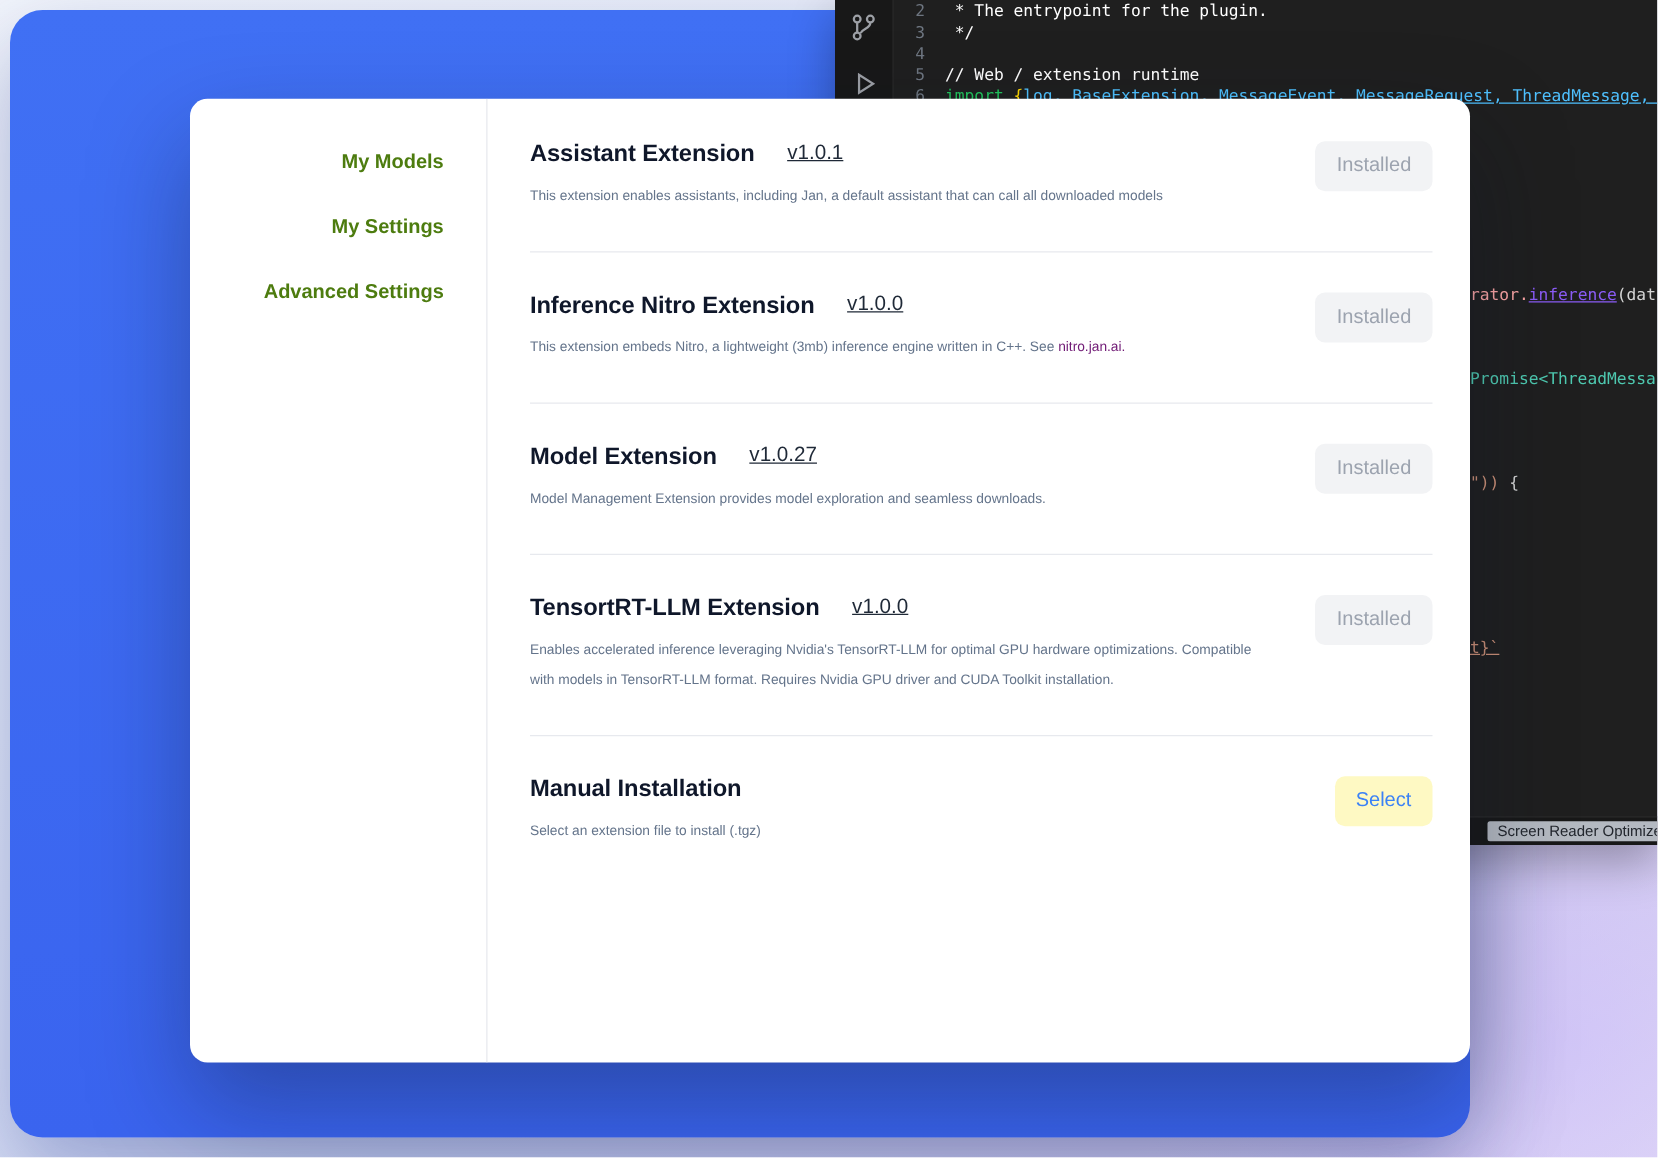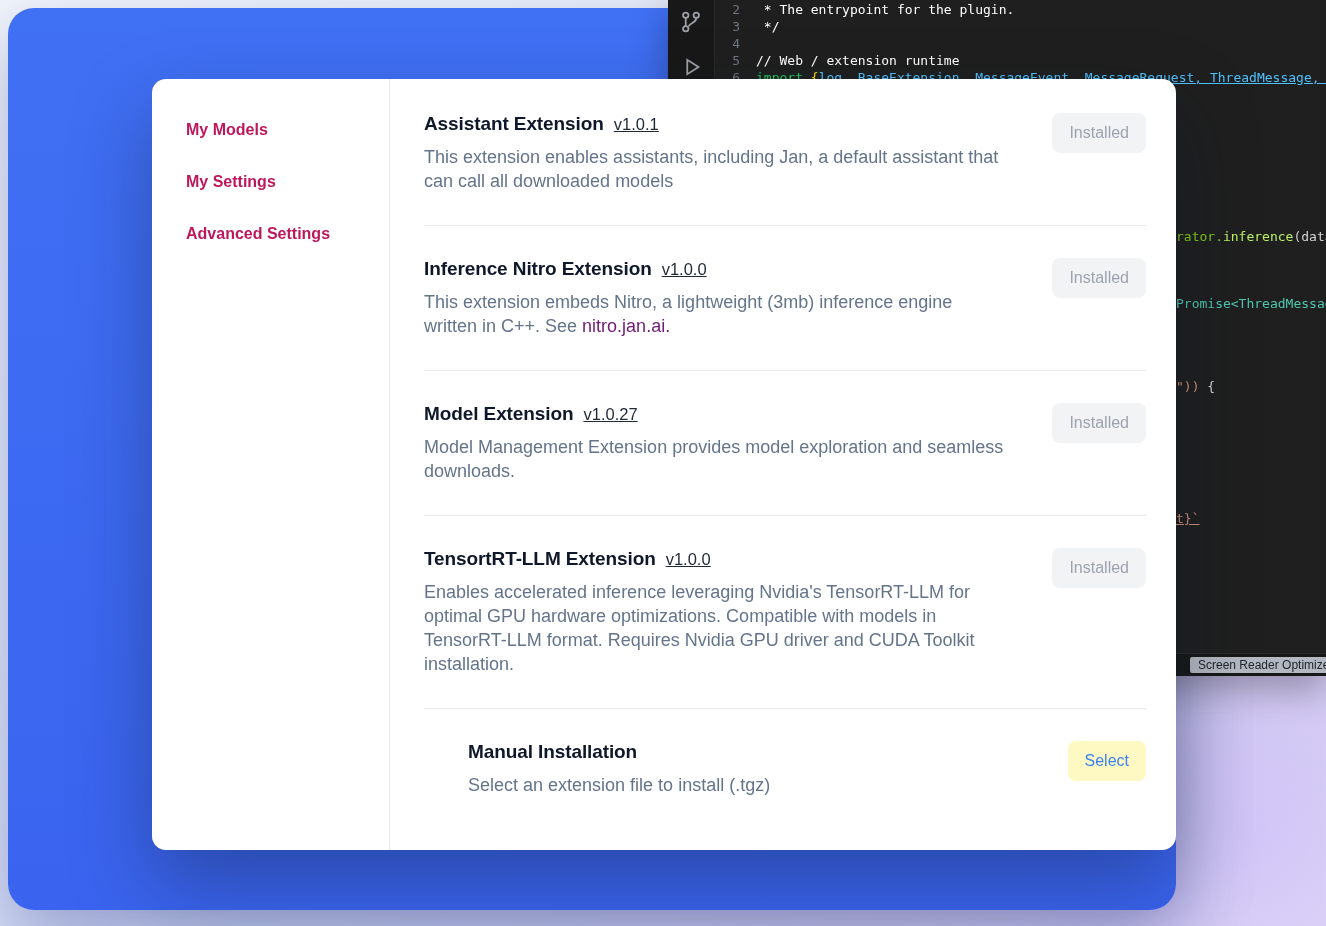--- a/index.html
+++ b/index.html
@@ -19,46 +19,46 @@
     overflow:hidden;font-family:"DejaVu Sans Mono",monospace;font-size:13px;color:#d4d4d4;
     box-shadow:0 14px 34px rgba(0,0,0,0.3);}
   .activity{position:absolute;left:0;top:0;width:46px;height:100%;background:#181818;border-right:1px solid #2a2a2a;}
   .act-icon{position:absolute;left:11px;width:24px;height:24px;}
   .ln{position:absolute;left:52px;width:20px;text-align:right;color:#6e7681;line-height:16px;}
   .code-line{position:absolute;left:88px;white-space:pre;line-height:16px;}
   .comment{color:#ffffff;}
   .tok-kw{color:#22c55e;}
   .tok-brace{color:#ffd700;}
   .tok-ids{color:#4fc1ff;text-decoration:underline;}
-  .tok-id{color:#84cc16;}
-  .tok-fn{color:#bef264;}
+  .tok-id{color:#fca5a5;}
+  .tok-fn{color:#8b5cf6;text-decoration:underline;}
   .tok-str{color:#ce9178;}
   .tok-type{color:#4ec9b0;}
   .u{text-decoration:underline;}
   .frag{position:absolute;left:508px;white-space:pre;line-height:16px;}
   .statusbar{position:absolute;left:0;bottom:0;width:100%;height:22px;background:#181818;border-top:1px solid #2b2b2b;}
   .status-lang{position:absolute;left:492px;top:4px;font-size:12px;color:#d0d0d0;font-family:"DejaVu Sans Mono",monospace;}
   .status-badge{position:absolute;left:522px;top:3px;font-size:12px;color:#22262d;background:#b4b9c1;
     padding:1px 8px;border-radius:2px;white-space:nowrap;font-family:"Liberation Sans",sans-serif;}
 
   
   .modal{position:absolute;left:152px;top:79px;width:1024px;height:771px;background:#ffffff;border-radius:14px;
     box-shadow:0 35px 80px rgba(15,23,42,0.35);display:flex;overflow:hidden;}
   .sidebar{width:238px;flex-shrink:0;border-right:1px solid #e7e9ee;padding:30px 18px 0 18px;box-sizing:border-box;}
-  .side-item{font-size:16px;font-weight:700;color:#be185d;padding:12px 16px;border-radius:8px;margin-bottom:10px;}
+  .side-item{font-size:16px;font-weight:700;color:#4d7c0f;padding:12px 16px;border-radius:8px;margin-bottom:10px;text-align:right;}
   .side-item.active{background:#f1f3f5;}
   .content{flex:1;padding:34px 30px 0 34px;box-sizing:border-box;}
   .ext-row{display:flex;justify-content:space-between;align-items:flex-start;padding:32px 0;border-bottom:1px solid #e7e9ee;}
   .ext-row:first-child{padding-top:0;}
-  .ext-row:last-child{border-bottom:none;margin-left:44px;}
+  .ext-row:last-child{border-bottom:none;}
   .ext-info{max-width:585px;}
-  .ext-title-row{display:flex;align-items:center;gap:10px;}
+  .ext-title-row{display:flex;align-items:flex-start;gap:26px;}
   .ext-title{font-size:19px;font-weight:700;color:#0f172a;letter-spacing:-0.1px;}
   .ext-version{font-size:16.5px;color:#1f2937;text-decoration:underline;}
-  .ext-desc{margin:10px 0 0 0;font-size:18px;line-height:24px;color:#64748b;}
+  .ext-desc{margin:10px 0 0 0;font-size:11px;line-height:24px;color:#64748b;}
   .link{color:#701a75;text-decoration:none;cursor:pointer;}
   .btn{border:none;border-radius:8px;font-size:16px;padding:11px 17px;font-family:"Liberation Sans",sans-serif;cursor:pointer;}
   .btn-installed{background:#f2f3f5;color:#9ca3af;font-weight:500;}
   .btn-select{background:#fef9c3;color:#3b82f6;font-weight:400;}
 </style>
 </head>
 <body>
 
 <div class="stage">
 

